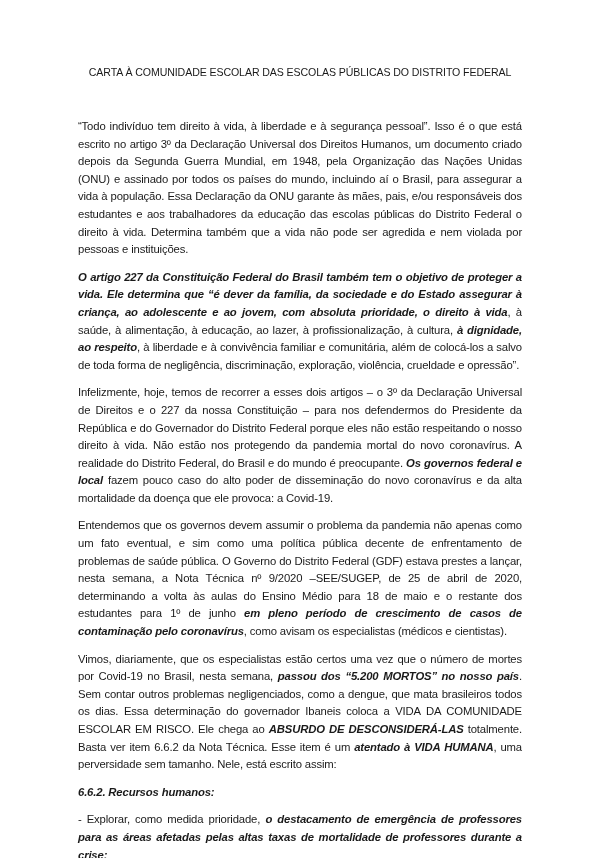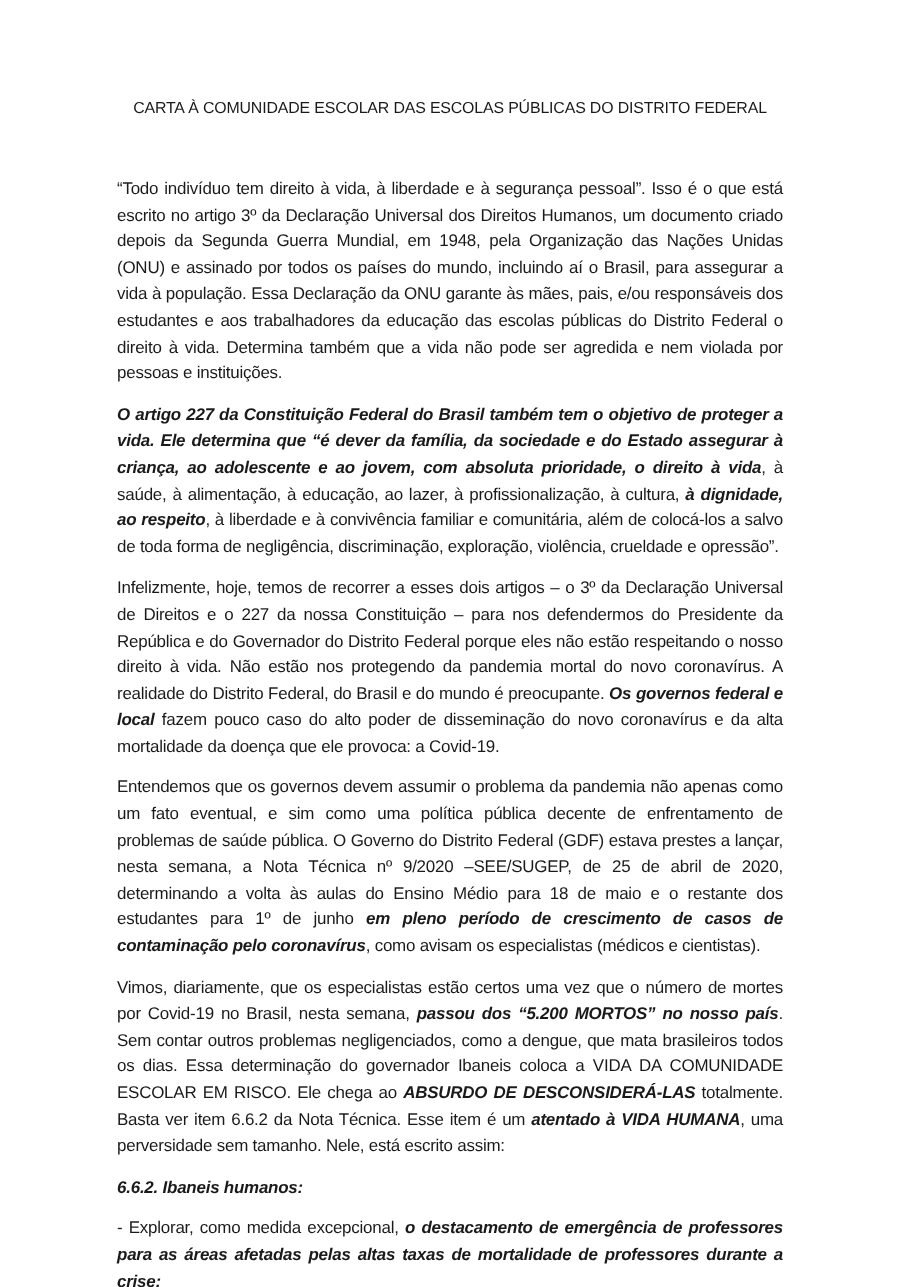--- a/index.html
+++ b/index.html
@@ -33,20 +33,20 @@
     <p><b>“Todo indivíduo tem direito à vida, à liberdade e à segurança pessoal”</b><span>. Isso é o que está escrito no artigo 3º da Declaração Universal dos Direitos Humanos, um documento criado depois da Segunda Guerra Mundial, em 1948, pela Organização das Nações Unidas (ONU) e assinado por todos os países do mundo, incluindo aí o Brasil, para assegurar a vida à população. Essa Declaração da ONU garante às mães, pais, e/ou responsáveis dos estudantes e aos trabalhadores da educação das escolas públicas do Distrito Federal o direito à vida. Determina também que a vida não pode ser agredida e nem violada por pessoas e instituições.</span></p>
 
     <p><span class="bi">O artigo 227 da Constituição Federal do Brasil também tem o objetivo de proteger a vida. Ele determina que “é dever da família, da sociedade e do Estado assegurar à criança, ao adolescente e ao jovem, com absoluta prioridade, o direito à vida</span><span>, à saúde, à alimentação, à educação, ao lazer, à profissionalização, à cultura, </span><span class="bi">à dignidade, ao respeito</span><span>, à liberdade e à convivência familiar e comunitária, além de colocá-los a salvo de toda forma de negligência, discriminação, exploração, violência, crueldade e opressão”.</span></p>
 
     <p><span>Infelizmente, hoje, temos de recorrer a esses dois artigos – o 3º da Declaração Universal de Direitos e o 227 da nossa Constituição – para nos defendermos do Presidente da República e do Governador do Distrito Federal porque eles não estão respeitando o nosso direito à vida. Não estão nos protegendo da pandemia mortal do novo coronavírus. A realidade do Distrito Federal, do Brasil e do mundo é preocupante. </span><span class="bi">Os governos federal e local</span><span> fazem pouco caso do alto poder de disseminação do novo coronavírus e da alta mortalidade da doença que ele provoca: a Covid-19.</span></p>
 
     <p><span>Entendemos que os governos devem assumir o problema da pandemia não apenas como um fato eventual, e sim como uma política pública decente de enfrentamento de problemas de saúde pública. O Governo do Distrito Federal (GDF) estava prestes a lançar, nesta semana, a Nota Técnica nº 9/2020 –SEE/SUGEP, de 25 de abril de 2020, determinando a volta às aulas do Ensino Médio para 18 de maio e o restante dos estudantes para 1º de junho </span><span class="bi">em pleno período de crescimento de casos de contaminação pelo coronavírus</span><span>, como avisam os especialistas (médicos e cientistas).</span></p>
 
     <p><span>Vimos, diariamente, que os especialistas estão certos uma vez que o número de mortes por Covid-19 no Brasil, nesta semana, </span><span class="bi">passou dos “5.200 MORTOS” no nosso país</span><span>. Sem contar outros problemas negligenciados, como a dengue, que mata brasileiros todos os dias. </span><b>Essa determinação do governador Ibaneis coloca a VIDA DA COMUNIDADE ESCOLAR EM RISCO.</b><span> Ele chega ao </span><span class="bi">ABSURDO DE DESCONSIDERÁ-LAS</span><span> totalmente. Basta ver item 6.6.2 da Nota Técnica. Esse item é um </span><span class="bi">atentado à VIDA HUMANA</span><span>, uma perversidade sem tamanho. Nele, está escrito assim:</span></p>
 
-    <p class="heading">6.6.2. Ibaneis humanos:</p>
+    <p class="heading">6.6.2. Recursos humanos:</p>
 
     <div class="list">
-      <p><span>- Explorar, como medida excepcional, </span><span class="bi">o destacamento de emergência de professores para as áreas afetadas pelas altas taxas de mortalidade de professores durante a crise;</span></p>
+      <p><span>- Explorar, como medida prioridade, </span><span class="bi">o destacamento de emergência de professores para as áreas afetadas pelas altas taxas de mortalidade de professores durante a crise;</span></p>
 
     </div>
   </div>
 </div>
 
 </body></html>

